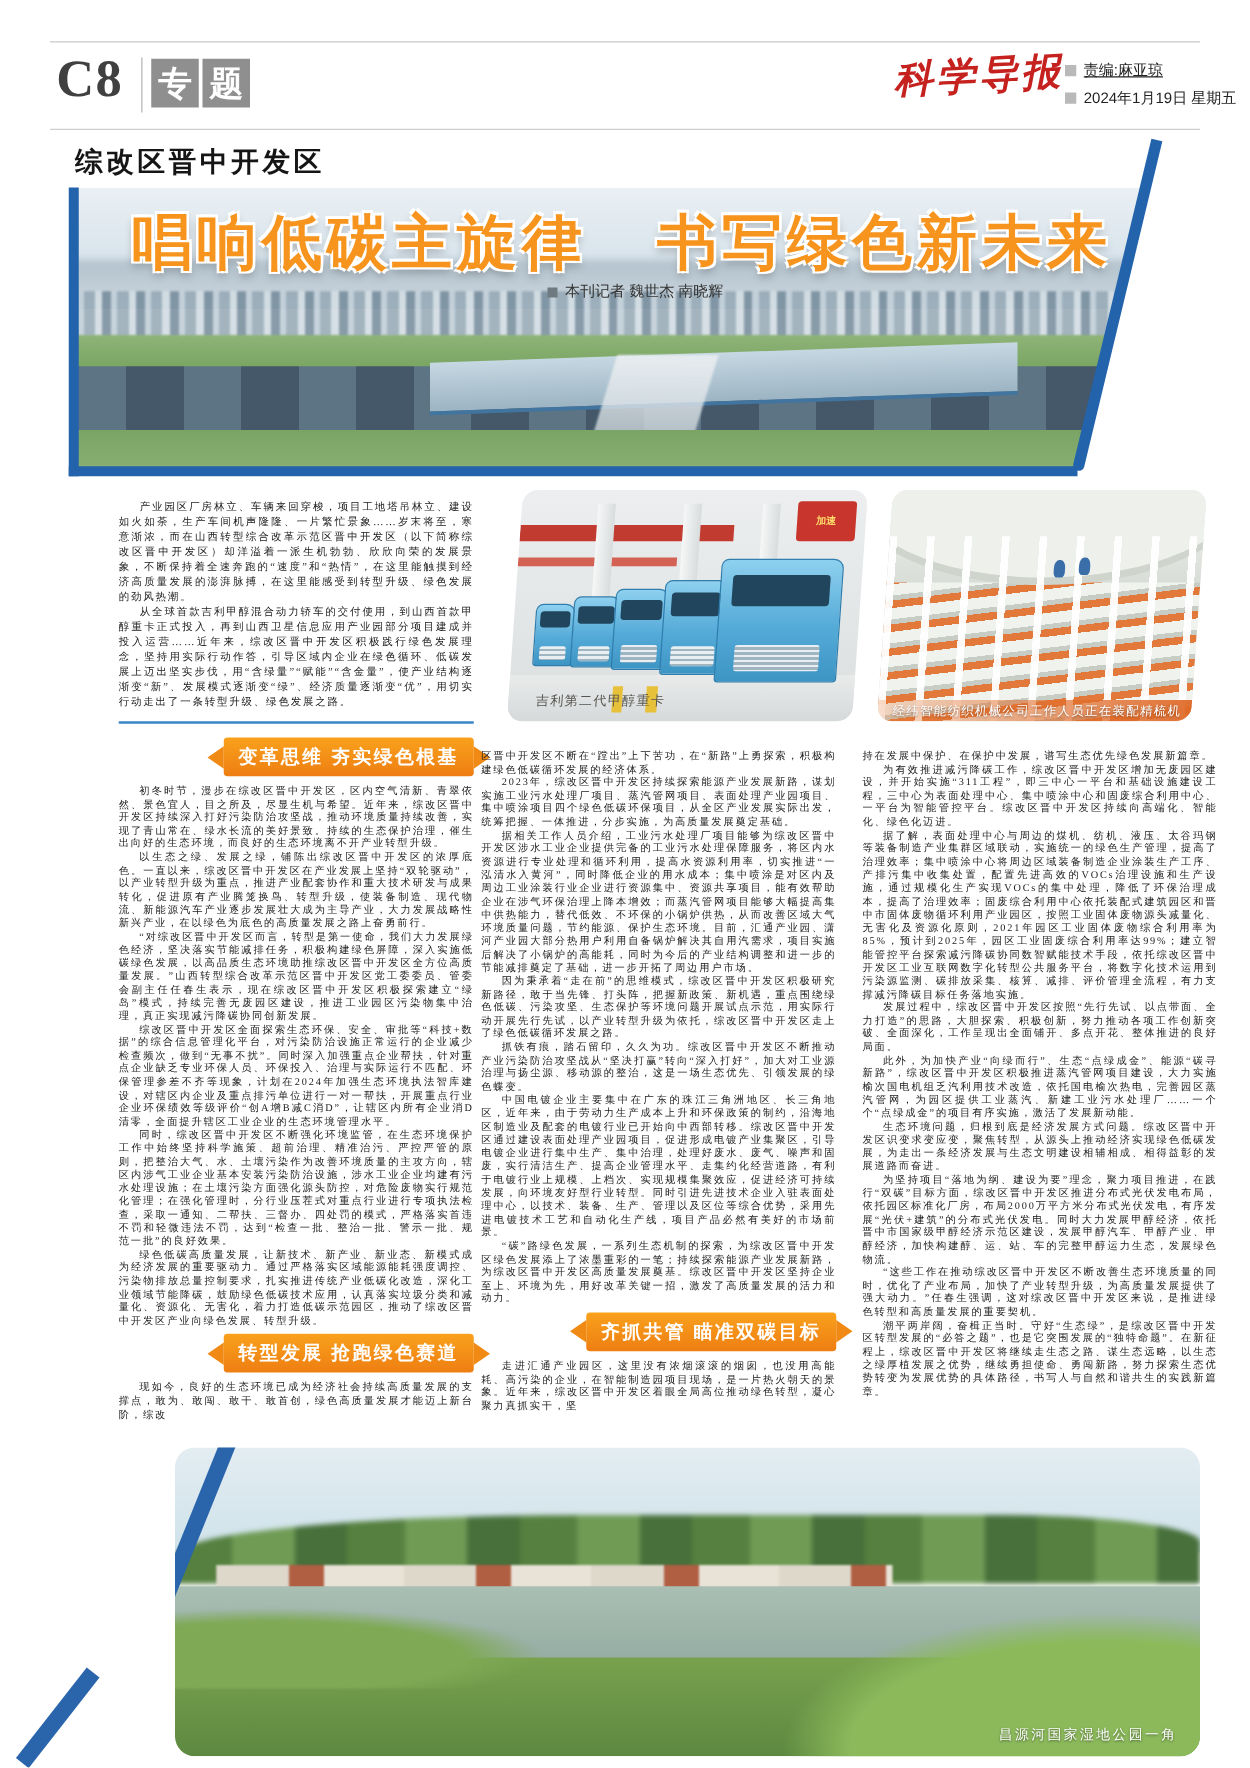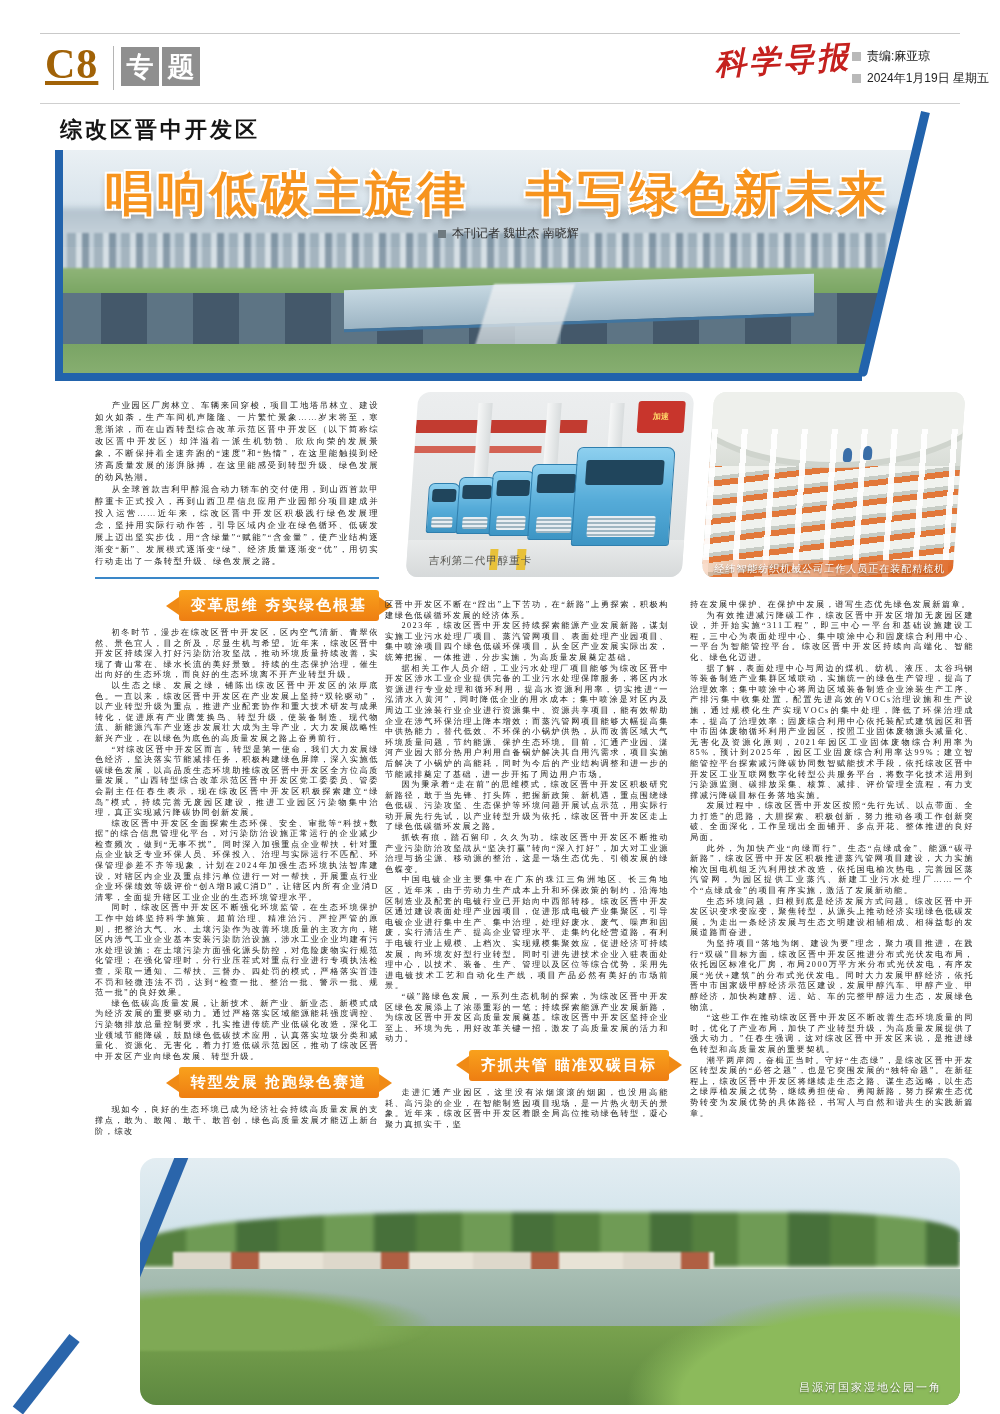--- a/index.html
+++ b/index.html
@@ -1,20 +1,20 @@
 <!DOCTYPE html>
 <html><head>
 <meta charset="utf-8">
 <style>
   html,body{margin:0;padding:0;background:#ffffff;}
   body{width:1000px;height:1414px;position:relative;font-family:"Liberation Serif",serif;color:#1b1b1b;overflow:hidden;}
 
   
   .rule{position:absolute;background:#c9c9c9;height:1px;}
-  .pageno{position:absolute;left:45px;top:40px;font:bold 42px "Liberation Serif",serif;color:#a16207;letter-spacing:1px;text-decoration:underline;}
+  .pageno{position:absolute;left:45px;top:40px;font:bold 42px "Liberation Serif",serif;color:#404040;letter-spacing:1px;}
   .vdiv{position:absolute;left:113px;top:46px;width:1px;height:44px;background:#b5b5b5;}
   .sec-tile{position:absolute;top:47px;width:38px;height:39px;background:#8f8f8f;color:#fff;
             font:bold 27px "Liberation Sans",sans-serif;display:flex;align-items:center;justify-content:center;}
   .masthead{position:absolute;left:715px;top:40px;width:130px;text-align:center;color:#c5211e;
             font:bold italic 31px "DejaVu Serif",serif;letter-spacing:3px;transform:rotate(-3deg);white-space:nowrap;}
   .hinfo{position:absolute;left:852px;font:12px "Liberation Sans",sans-serif;color:#222;display:flex;align-items:center;gap:6px;white-space:nowrap;}
   .sq{width:9px;height:9px;background:#b9b9b9;display:inline-block;flex:0 0 auto;}
 
   
   .kicker{position:absolute;left:60px;top:115px;font:bold 22px "Liberation Sans",sans-serif;color:#151515;letter-spacing:3px;}
@@ -106,21 +106,21 @@
 <div class="rule" style="left:40px;top:33px;width:920px;"></div>
 <div class="pageno">C8</div>
 <div class="vdiv"></div>
 <div class="sec-tile" style="left:121px;">
     <span>专</span>
   </div>
 <div class="sec-tile" style="left:162px;">
     <span>题</span>
   </div>
 <div class="masthead">科学导报</div>
-<div class="hinfo" style="top:48px;">
+<div class="hinfo" style="top:48px;text-decoration:underline;">
   <span class="sq"></span>
   <span>责编:麻亚琼</span>
 </div>
 <div class="hinfo" style="top:70px;">
   <span class="sq"></span>
   <span>2024年1月19日  星期五</span>
 </div>
 <div class="rule" style="left:40px;top:103px;width:920px;background:#cfcfcf;"></div>
 
 <div class="kicker">综改区晋中开发区</div>

